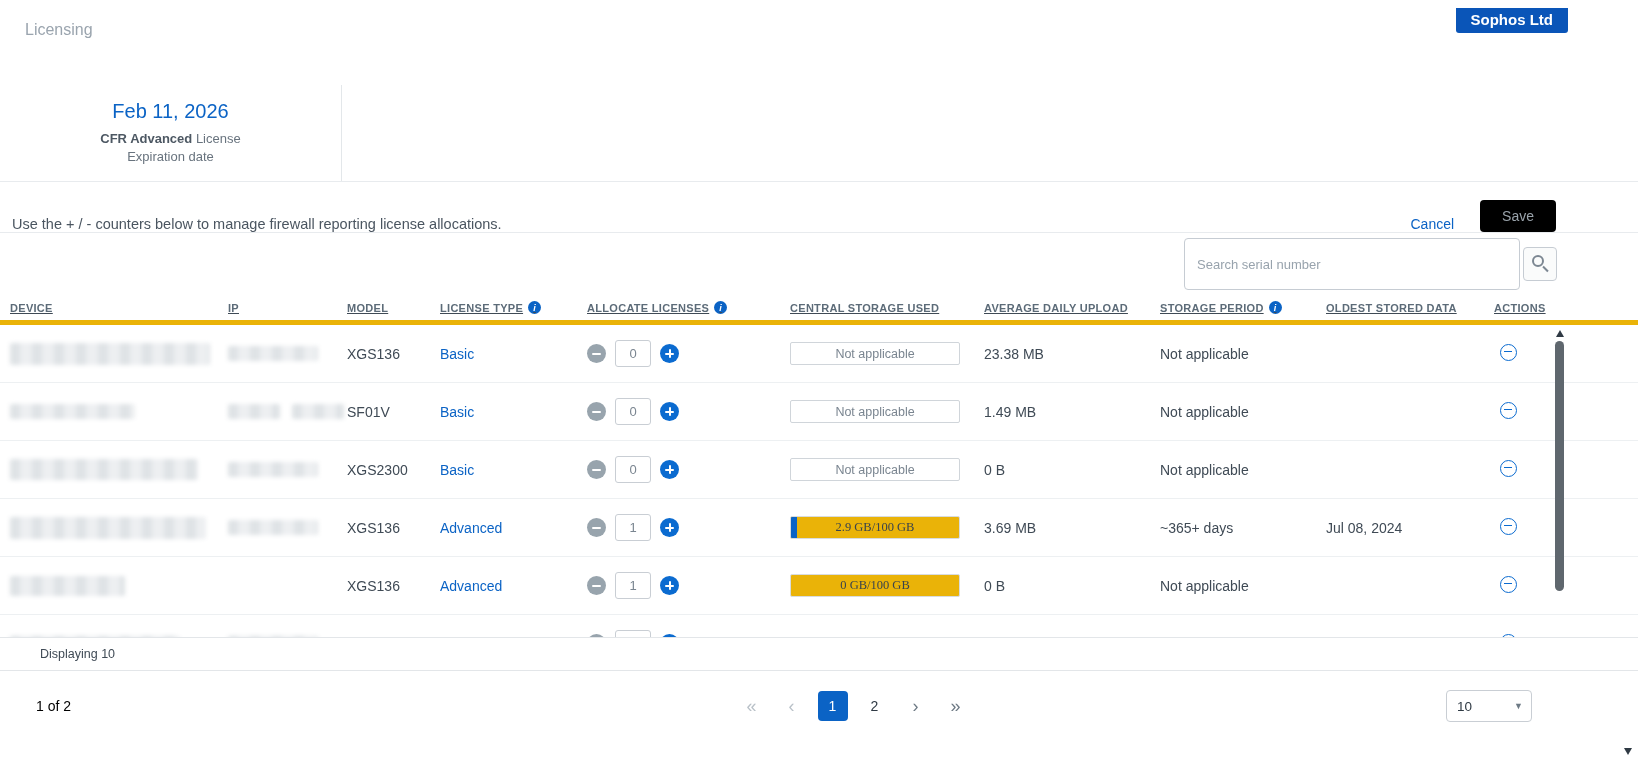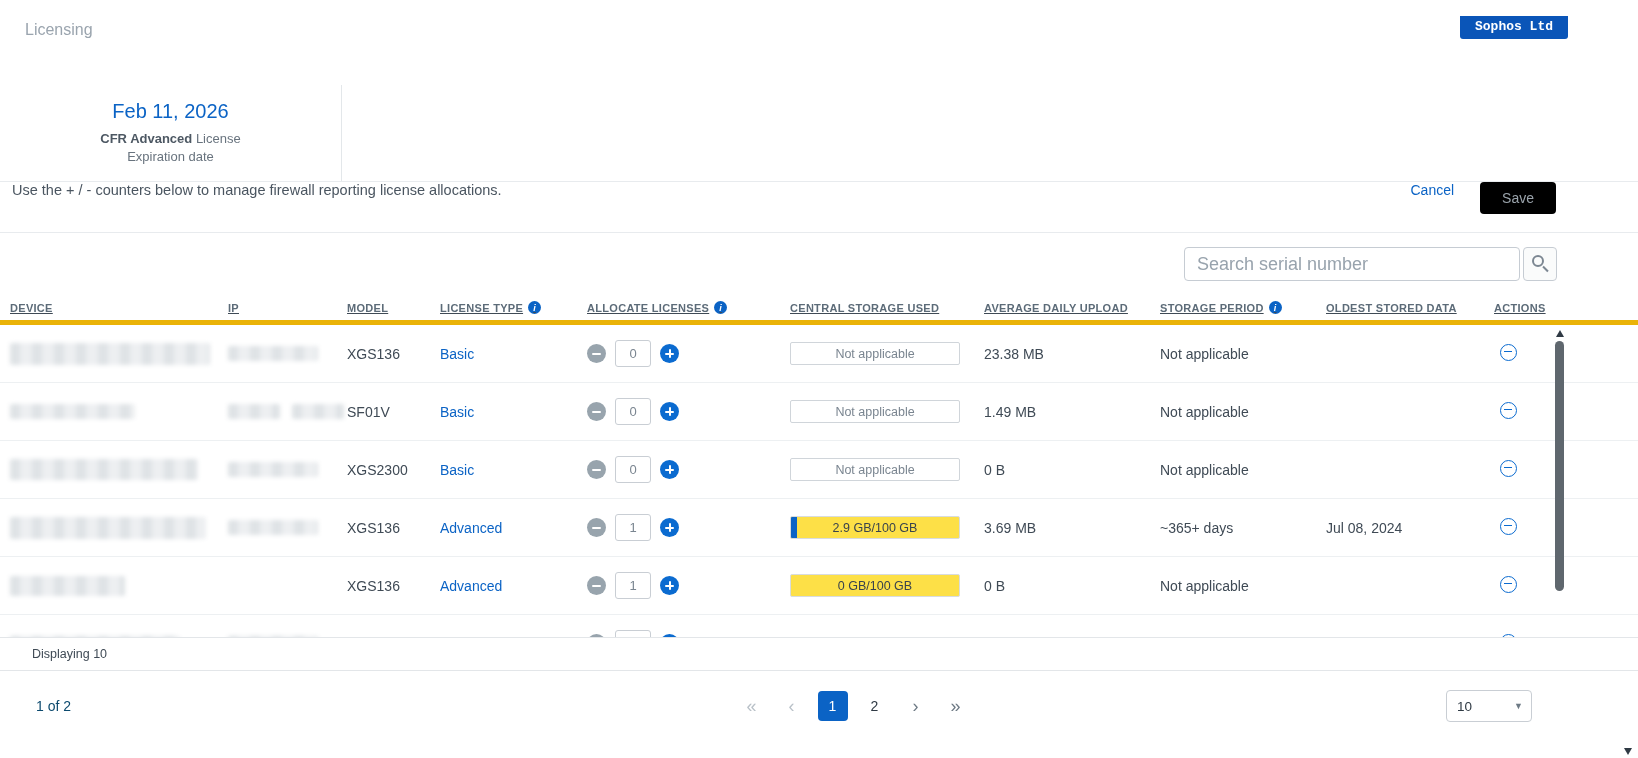--- a/index.html
+++ b/index.html
@@ -3,40 +3,40 @@
 <meta charset="utf-8">
 <style>
   * { box-sizing: border-box; margin: 0; padding: 0; }
   html, body { width: 1638px; height: 758px; background: #fff; font-family: "Liberation Sans", sans-serif; color: #3f4a55; overflow: hidden; }
   body { position: relative; }
 
   
   .page-header { position: relative; height: 85px; padding: 14px 0 0 25px; }
   .page-title { font-size: 27px; font-weight: 700; color: #22303e; letter-spacing: .2px; }
   .page-subtitle { font-size: 16px; color: #9aa4ae; margin-top: 7px; }
-  .tenant-badge { position: absolute; top: 16px; right: 70px; background: #0a55b8; color: #fff; font-size: 13px; font-weight: 700; padding: 3px 15px 5px; border-radius: 0 0 3px 3px; font-family: Liberation Mono, monospace; }
+  .tenant-badge { position: absolute; top: 8px; right: 70px; background: #0a55b8; color: #fff; font-size: 15px; font-weight: 700; padding: 3px 15px 5px; border-radius: 0 0 3px 3px; }
 
   
   .stats-row { display: flex; height: 97px; border-bottom: 1px solid #e8ebee; }
   .stat-col { display: flex; flex-direction: column; align-items: center; justify-content: center; text-align: center; }
   .stat-col.c1 { width: 348px; border-right: 1px solid #e3e7ea; }
   .stat-col.c2 { width: 342px; border-right: 1px solid #e3e7ea; }
   .stat-value { font-size: 20px; color: #0b63c5; margin-bottom: 7px; }
   .stat-label { font-size: 13px; color: #68737e; line-height: 18px; }
   .stat-label b { color: #4d5863; }
 
   
-  .info-bar { display: flex; align-items: flex-start; height: 51px; padding: 0 82px 0 12px; border-bottom: 1px solid #e8ebee; }
+  .info-bar { display: flex; align-items: flex-end; height: 51px; padding: 0 82px 0 12px; border-bottom: 1px solid #e8ebee; }
   .info-msg { font-size: 14.5px; color: #4a5560; flex: 1; }
   .cancel-link { font-size: 14px; color: #0b63c5; margin-right: 26px; cursor: pointer; background: none; border: none; font-family: inherit; }
   .save-btn { font-size: 14px; color: #9aa3ab; background: #000000; border: none; border-radius: 4px; padding: 8px 22px; font-family: inherit; }
 
   
   .search-row { height: 62px; display: flex; align-items: center; justify-content: flex-end; padding-right: 81px; gap: 3px; }
-  .search-input { width: 336px; height: 34px; border: 1px solid #c6ccd3; border-radius: 4px; padding: 0 12px; font-size: 18px; color: #3f4a55; font-family: inherit; outline: none; }
+  .search-input { width: 336px; height: 52px; border: 1px solid #c6ccd3; border-radius: 4px; padding: 0 12px; font-size: 13px; color: #3f4a55; font-family: inherit; outline: none; }
   .search-input::placeholder { color: #98a3ad; }
   .search-btn { width: 34px; height: 34px; border: 1px solid #c6ccd3; border-radius: 4px; background: #fafbfb; position: relative; cursor: pointer; }
   .mag { position: absolute; left: 8px; top: 7px; width: 12px; height: 12px; border: 2px solid #7c8792; border-radius: 50%; }
   .mag::after { content: ""; position: absolute; width: 7px; height: 2px; background: #7c8792; transform: rotate(45deg); left: 8px; top: 11px; }
 
   
   .grid-cols { display: grid; grid-template-columns: 218px 119px 93px 147px 203px 194px 176px 166px 168px 1fr; padding-left: 10px; align-items: center; }
   .thead { height: 30px; border-bottom: 5px solid #eab308; text-decoration: underline; }
   .th { font-size: 11px; font-weight: 700; color: #5c6b78; letter-spacing: .3px; display: flex; align-items: center; gap: 5px; }
   .info-icon { width: 13px; height: 13px; border-radius: 50%; background: #0b63c5; color: #fff; font-size: 9px; font-weight: 700; font-style: italic; display: inline-flex; align-items: center; justify-content: center; flex: none; cursor: pointer; }
@@ -66,32 +66,32 @@
   .circle-btn { width: 19px; height: 19px; border-radius: 50%; border: none; position: relative; cursor: pointer; flex: none; }
   .circle-btn::before { content: ""; position: absolute; left: 5px; top: 8.5px; width: 9px; height: 2px; background: #fff; border-radius: 1px; }
   .minus-btn { background: #98a4ad; }
   .plus-btn { background: #0b6bd0; }
   .plus-btn::after { content: ""; position: absolute; left: 8.5px; top: 5px; width: 2px; height: 9px; background: #fff; border-radius: 1px; }
   .count-input { width: 36px; height: 27px; border: 1px solid #c9ced4; border-radius: 3px; text-align: center; font-size: 13px; color: #7a8590; font-family: inherit; background: #fff; }
 
   
   .storage-box { width: 170px; height: 23px; position: relative; display: flex; align-items: center; justify-content: center; font-size: 12.5px; overflow: hidden; border-radius: 2px; }
   .storage-box.na { border: 1px solid #d0d5da; background: #fff; color: #7a8590; }
-  .storage-box.bar { background: #fde047; border: 1px solid #d8dcdf; color: #39434d; }
+  .storage-box.bar { background: #eab308; border: 1px solid #d8dcdf; color: #39434d; font-family: Liberation Serif, serif; }
   .storage-fill { position: absolute; left: 0; top: 0; bottom: 0; width: 0; background: #0b63c5; }
   .storage-text { position: relative; }
 
   
   .action-minus { width: 17px; height: 17px; border: 1.6px solid #0b6bd0; border-radius: 50%; position: relative; display: inline-block; cursor: pointer; margin-left: 6px; }
   .action-minus::after { content: ""; position: absolute; left: 3px; top: 6px; width: 7.5px; height: 1.6px; background: #0b6bd0; }
 
   
-  .displaying-bar { height: 34px; border-top: 1px solid #e3e6e9; border-bottom: 1px solid #e3e6e9; display: flex; align-items: center; padding-left: 32px; font-size: 12.5px; color: #3f4a55; }
+  .displaying-bar { height: 34px; border-top: 1px solid #e3e6e9; border-bottom: 1px solid #e3e6e9; display: flex; align-items: center; padding-left: 40px; font-size: 12.5px; color: #3f4a55; }
   .pagination-bar { height: 70px; display: flex; align-items: center; padding: 0 106px 0 36px; }
-  .page-info { font-size: 14px; color: #0c4a6e; flex: none; }
+  .page-info { font-size: 14px; color: #000000; flex: none; }
   .pager { flex: 1; display: flex; align-items: center; justify-content: center; gap: 12px; margin-left: 190px; }
   .pg-nav { font-size: 18px; color: #6e7a85; background: none; border: none; width: 28px; height: 28px; cursor: pointer; font-family: inherit; }
   .pg-nav.disabled { color: #b9c1c8; }
   .pg-num { width: 30px; height: 30px; border-radius: 4px; border: none; background: none; font-size: 14px; color: #2f3a44; cursor: pointer; font-family: inherit; }
   .pg-num.active { background: #0b63c5; color: #fff; }
   .size-select { width: 86px; height: 32px; border: 1px solid #c9ced4; border-radius: 4px; display: flex; align-items: center; justify-content: space-between; padding: 0 8px 0 10px; font-size: 13.5px; color: #2f3a44; background: #fff; cursor: pointer; flex: none; }
   .select-caret { font-size: 9px; color: #6e7a85; }
 
   
   .vscroll { position: absolute; right: 74px; top: 330px; width: 9px; height: 302px; display: flex; flex-direction: column; align-items: center; }

